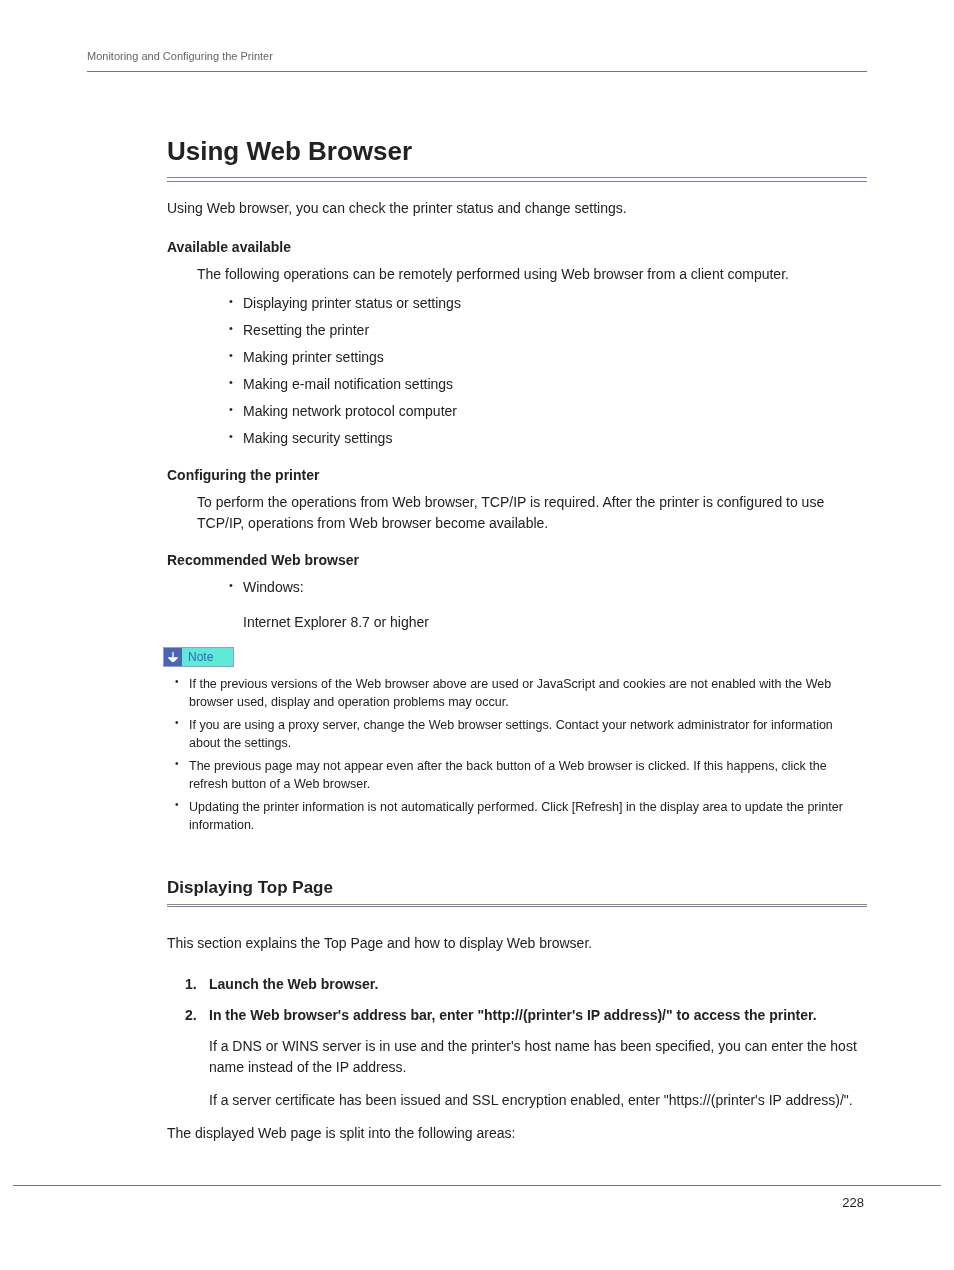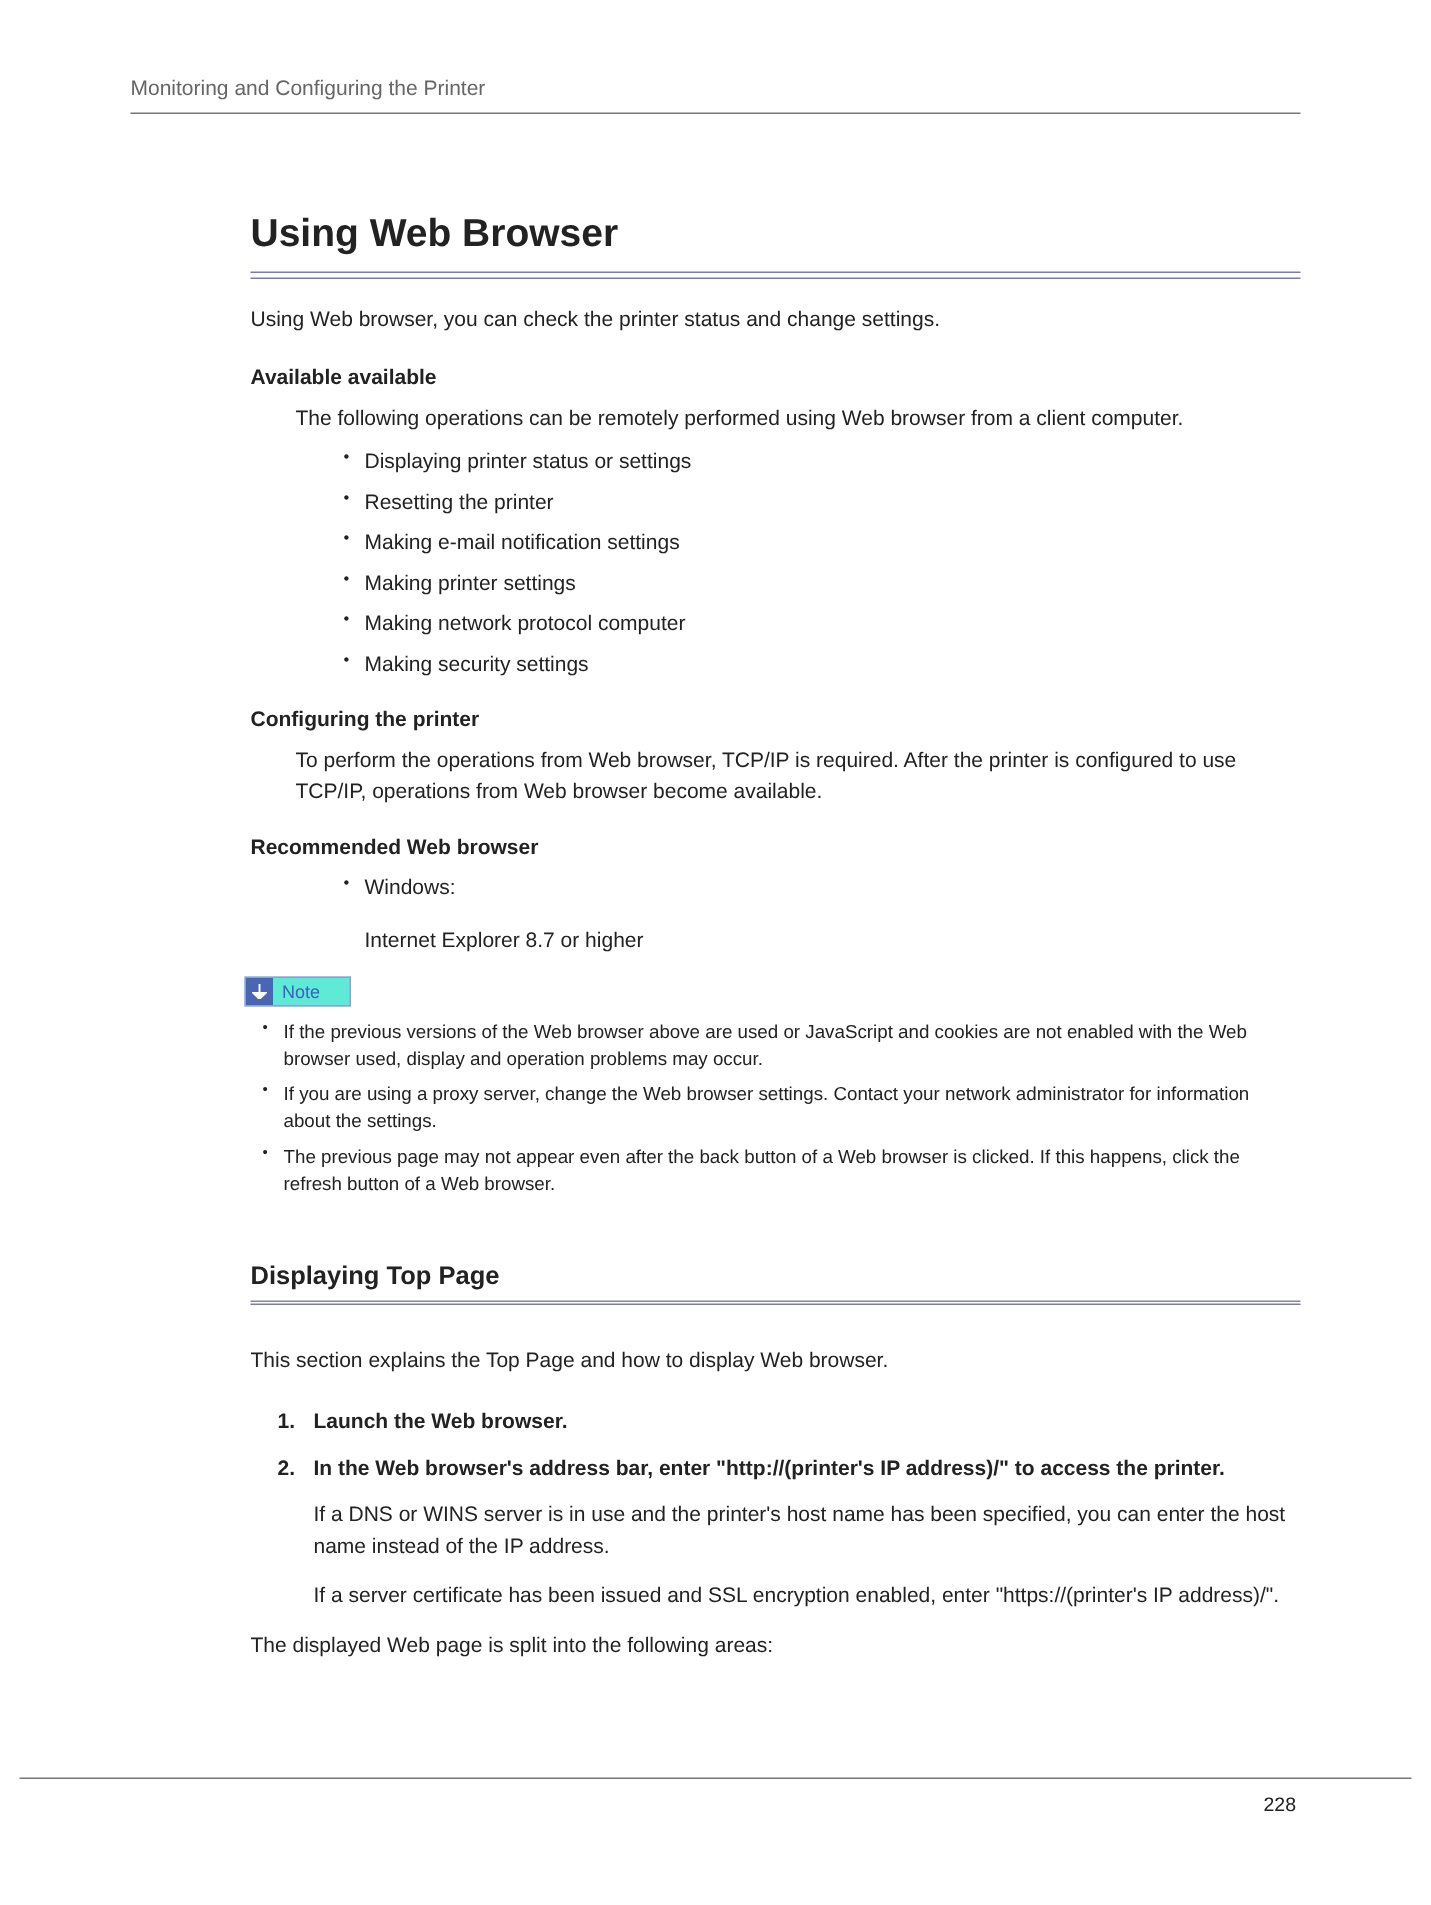--- a/index.html
+++ b/index.html
@@ -10,21 +10,21 @@
     height: 1270px;
     position: relative;
     color: #222;
     font-size: 14px;
     line-height: 1.5;
   }
   .page {
     padding: 48px 87px 0 87px;
   }
   .running-head {
-    font-size: 14px;
+    font-size: 11px;
     color: #666;
     margin-bottom: 6px;
   }
   .head-rule {
     height: 1px;
     background: #777;
     margin-bottom: 60px;
   }
   .content {
     margin-left: 80px;
@@ -190,22 +190,22 @@
     <div class="chapter-title">Using Web Browser</div>
     <div class="chapter-rule-box"></div>
 
     <div class="intro">Using Web browser, you can check the printer status and change settings.</div>
 
     <div class="bold-head">Available available</div>
     <div class="lead-in">The following operations can be remotely performed using Web browser from a client computer.</div>
     <ul class="bullets">
       <li>Displaying printer status or settings</li>
       <li>Resetting the printer</li>
+      <li>Making printer settings</li>
       <li>Making e-mail notification settings</li>
-      <li>Making printer settings</li>
       <li>Making network protocol computer</li>
       <li>Making security settings</li>
     </ul>
 
     <div class="bold-head">Configuring the printer</div>
     <div class="config-body">To perform the operations from Web browser, TCP/IP is required. After the printer is configured to use TCP/IP, operations from Web browser become available.</div>
 
     <div class="bold-head">Recommended Web browser</div>
     <ul class="rec-list">
       <li>Windows:</li>
@@ -218,20 +218,21 @@
           <svg width="10" height="10" viewBox="0 0 10 10">
               <path d="M5 0 L5 7 M5 10 L1 6 L9 6 Z" fill="#fff" stroke="#fff" stroke-width="1.3"></path>
             </svg>
         </span>
         <span class="note-label">Note</span>
       </div>
       <ul class="note-list">
         <li>If the previous versions of the Web browser above are used or JavaScript and cookies are not enabled with the Web browser used, display and operation problems may occur.</li>
         <li>If you are using a proxy server, change the Web browser settings. Contact your network administrator for information about the settings.</li>
         <li>The previous page may not appear even after the back button of a Web browser is clicked. If this happens, click the refresh button of a Web browser.</li>
+        <li>Updating the printer information is not automatically performed. Click [Refresh] in the display area to update the printer information.</li>
       </ul>
     </div>
 
     <div class="section-title">Displaying Top Page</div>
     <div class="section-rule-box"></div>
 
     <div class="section-intro">This section explains the Top Page and how to display Web browser.</div>
 
     <div class="step-line">
       <span class="step-num">1.</span>

